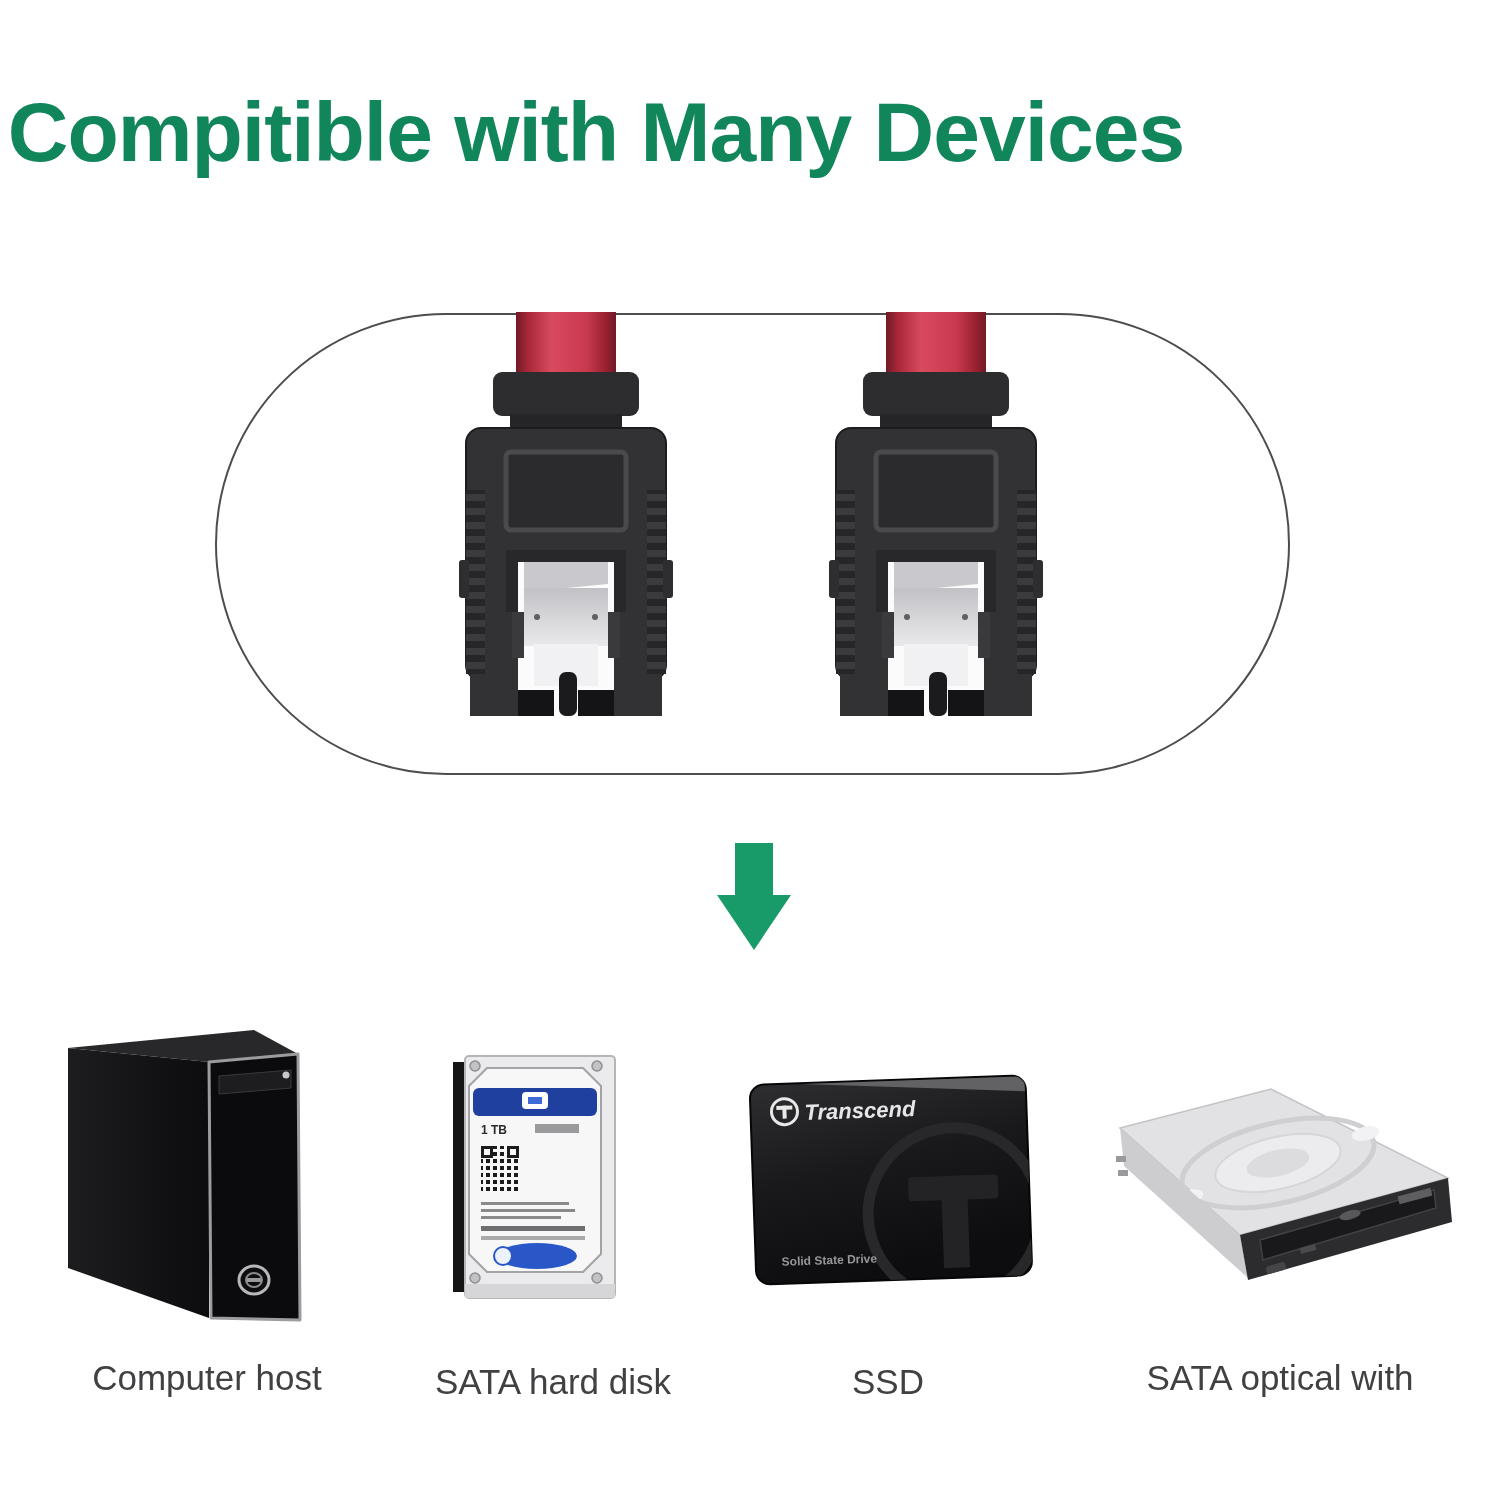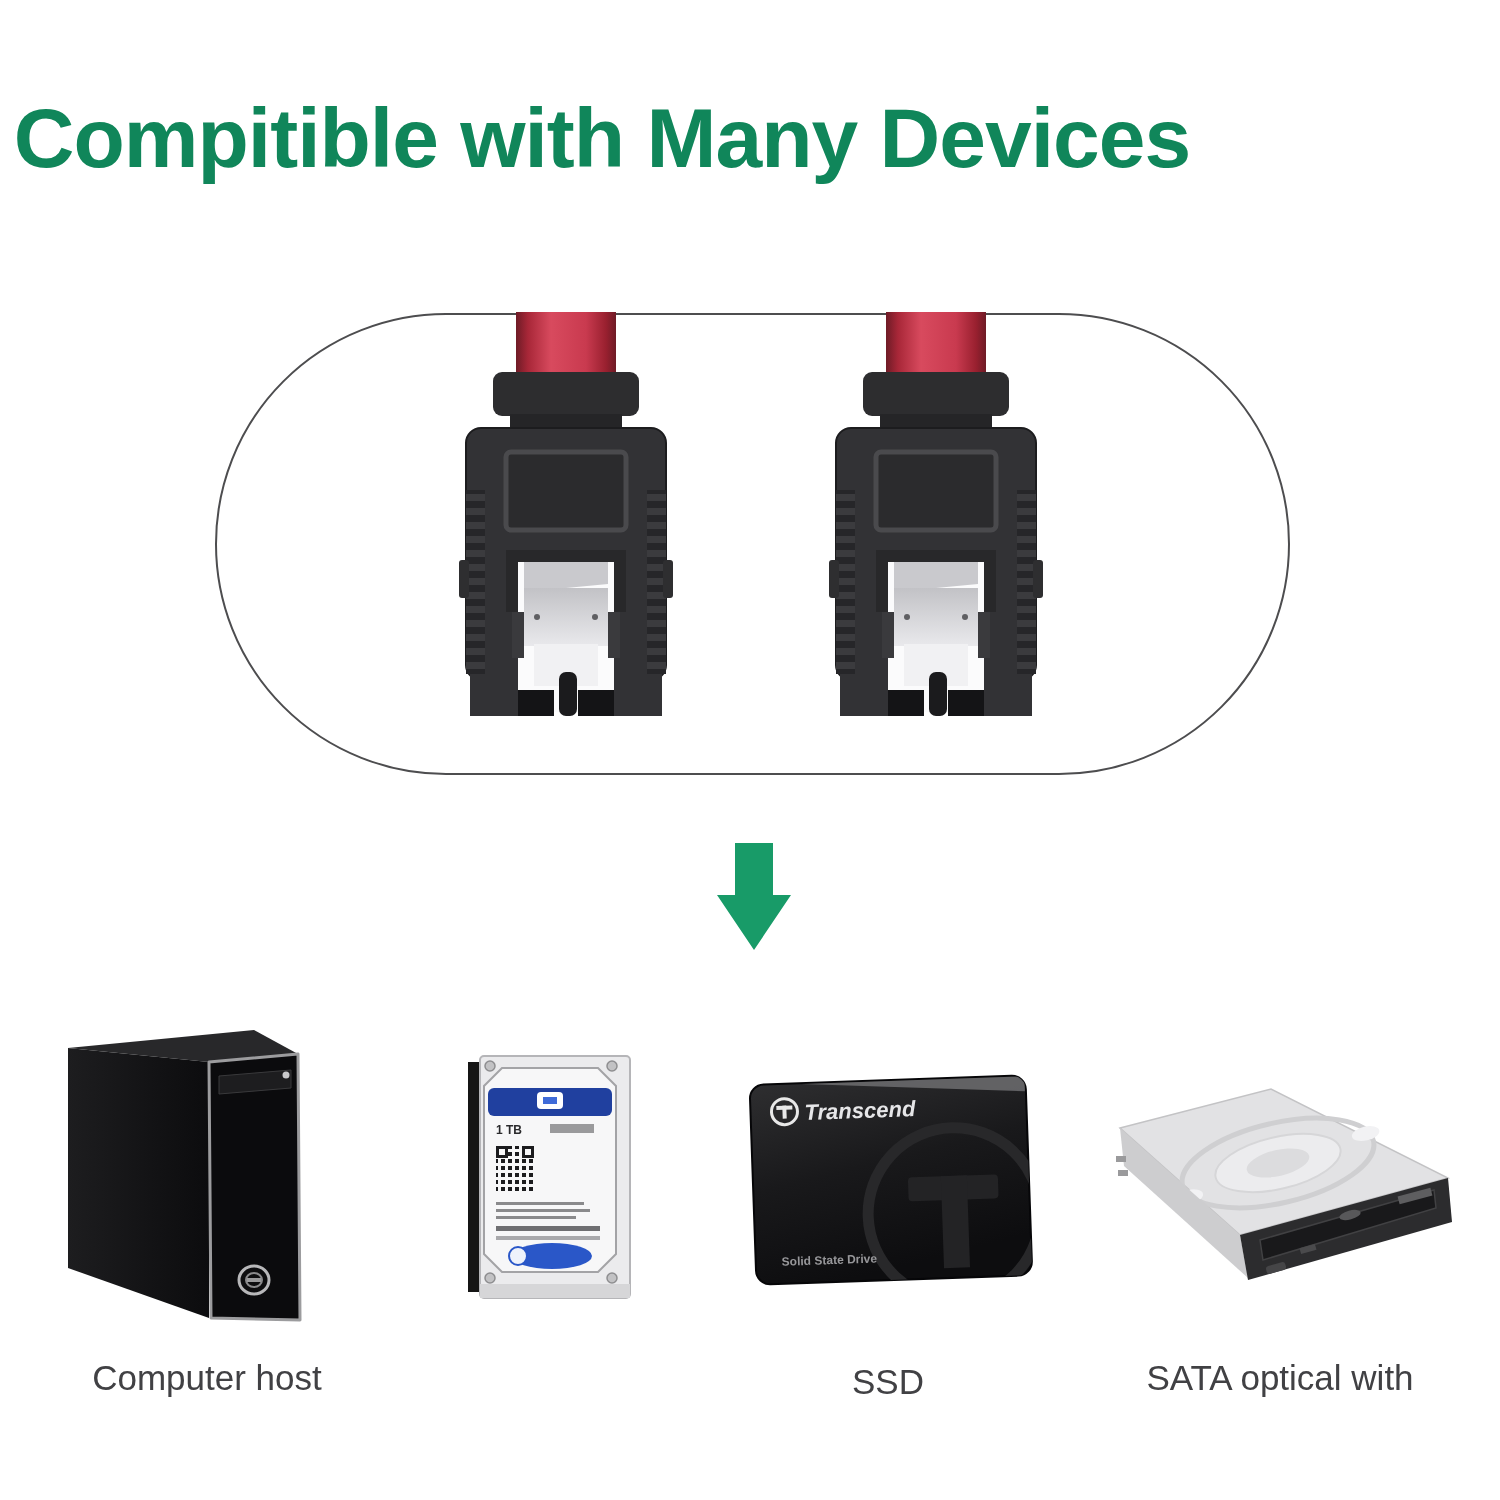--- a/index.html
+++ b/index.html
@@ -8,21 +8,21 @@
     width:1500px;height:1500px;
     background:#ffffff;
     overflow:hidden;
     font-family:"Liberation Sans",sans-serif;
   }
   .page-title{
     position:absolute;top:82px;left:0;width:1188px;
     text-align:center;
     font-size:84px;font-weight:bold;letter-spacing:-1px;
     color:#10865A;
-    margin:8px;
+    margin:2px;
   }
   .pill{
     position:absolute;left:215px;top:313px;
     width:1071px;height:458px;
     border:2px solid #4d4d4f;
     border-radius:231px;
     background:transparent;
     z-index:1;
   }
   .connector-layer{position:absolute;left:0;top:0;z-index:2;}
@@ -130,21 +130,21 @@
 
       <polygon points="155,48 227,42 227,60 155,66" fill="#1d1d1f" stroke="#3a3a3c" stroke-width="1"></polygon>
       <circle cx="222" cy="47" r="3.5" fill="#c9c9cb"></circle>
 
       <ellipse cx="190" cy="252" rx="15" ry="14" fill="#0d0d0f" stroke="#b8b8ba" stroke-width="3"></ellipse>
       <ellipse cx="190" cy="252" rx="8" ry="7" fill="none" stroke="#8a8a8c" stroke-width="2"></ellipse>
       <rect x="183" y="250" width="14" height="4" fill="#9a9a9c"></rect>
     </svg>
   </div>
 
-  <div class="device" style="left:466px;top:1054px;width:170px;height:250px;">
+  <div class="device" style="left:451px;top:1054px;width:170px;height:250px;">
     <svg width="170" height="250" viewBox="0 0 170 250">
       <defs>
         <pattern id="qr" width="7" height="7" patternUnits="userSpaceOnUse">
           <rect width="7" height="7" fill="#f7f7f8"></rect>
           <rect width="4" height="4" fill="#1c1c1e"></rect>
         </pattern>
       </defs>
 
       <rect x="2" y="8" width="13" height="230" fill="#151515"></rect>
 
@@ -239,16 +239,17 @@
       <ellipse cx="262" cy="146" rx="11" ry="4" fill="#55555八" opacity="0"></ellipse>
       <ellipse cx="262" cy="147" rx="11" ry="4.5" fill="#58585a" transform="rotate(-15 262 147)"></ellipse>
       <rect x="310" y="124" width="34" height="8" fill="#5e5e60" transform="rotate(-15 327 128)"></rect>
       <rect x="212" y="178" width="16" height="6" fill="#4a4a4c" transform="rotate(-16 220 181)"></rect>
 
       <rect x="178" y="196" width="20" height="8" rx="3" fill="#454547" transform="rotate(-16 188 200)"></rect>
     </svg>
   </div>
 
   <div class="device-label" style="left:207px;top:1358px;">Computer host</div>
+  <div class="device-label" style="left:553px;top:1362px;">SATA hard disk</div>
   <div class="device-label" style="left:888px;top:1362px;">SSD</div>
   <div class="device-label" style="left:1280px;top:1358px;">SATA optical with</div>
 
 </div>
 
 </body></html>

